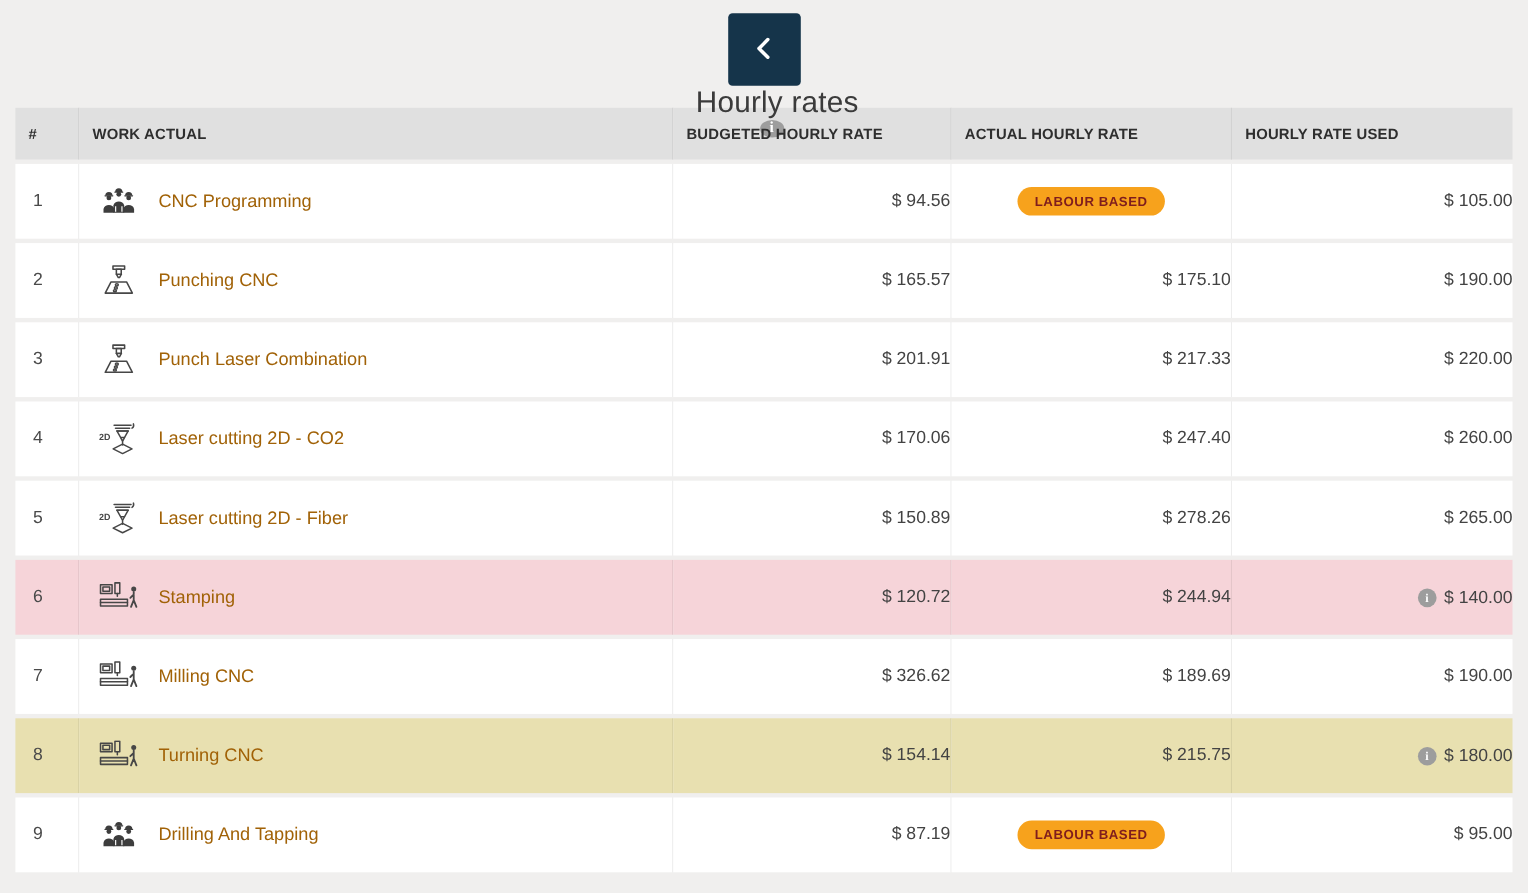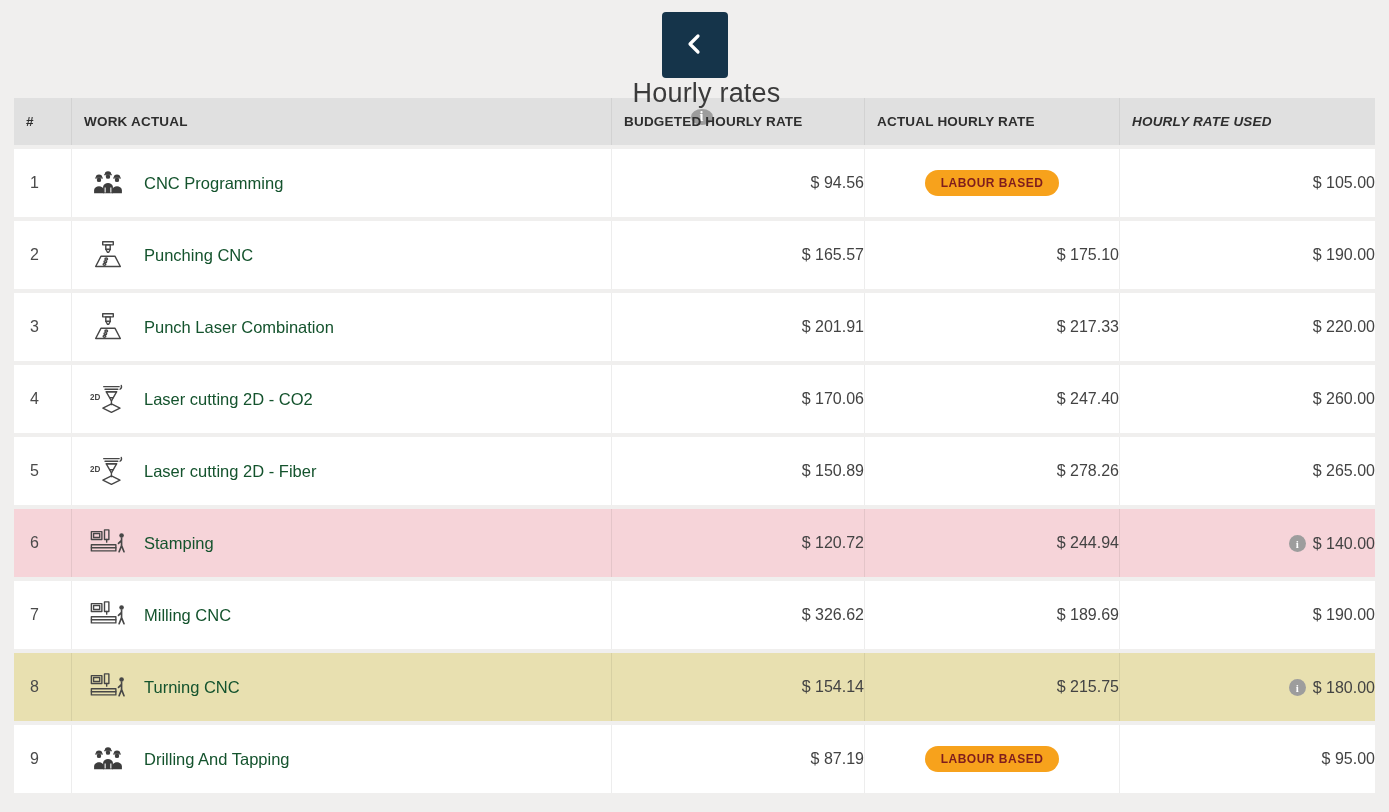--- a/index.html
+++ b/index.html
@@ -36,39 +36,39 @@
   table.rates {
     width: 1361px; border-collapse: separate; border-spacing: 0 4px;
     table-layout: fixed;
   }
   thead th {
     background: #e0e0e0; height: 47px;
     font-size: 13.5px; font-weight: 700; color: #2e2e2e;
     text-align: left; letter-spacing: .2px;
     border-right: 1px solid #d2d2d2; padding: 0 12px;
   }
-  thead th:last-child { border-right: none; font-style: italic; }
+  thead th:last-child { border-right: none; }
   th.h-money { padding-left: 12px; margin-top: 48px; }
 
   tbody td {
     background: #fff; height: 68px;
     border-right: 1px solid rgba(0,0,0,.07);
     font-size: 16px; color: #434343; padding: 0;
   }
   tbody td:last-child { border-right: none; }
   tbody tr { cursor: pointer; }
   tr.hl-pink  td { background: #f6d4d9; }
   tr.hl-khaki td { background: #e8e0b0; }
 
   td.c-idx { padding-left: 16px; font-size: 16px; color: #4a4a4a; }
   td.c-wc  { padding: 0; }
   .wc-inner { display: flex; align-items: center; gap: 16px; padding-left: 16px; }
   .wc-icon { width: 40px; display: flex; align-items: center; justify-content: center; flex: 0 0 40px; }
   .wc-icon svg { display: block; }
-  .wc-label { font-size: 16.5px; color: #14532d; }
+  .wc-label { font-size: 16.5px; color: #a16207; }
 
   td.c-money { text-align: right; }
   td.c-actual.has-badge { text-align: center; padding-right: 0; }
 
   .badge {
     display: inline-block; background: #f7a21c; color: #7f1d1d;
     font-size: 12px; font-weight: 700; letter-spacing: .5px;
     padding: 7px 16px; border-radius: 15px; line-height: 1;
     white-space: nowrap;
   }

